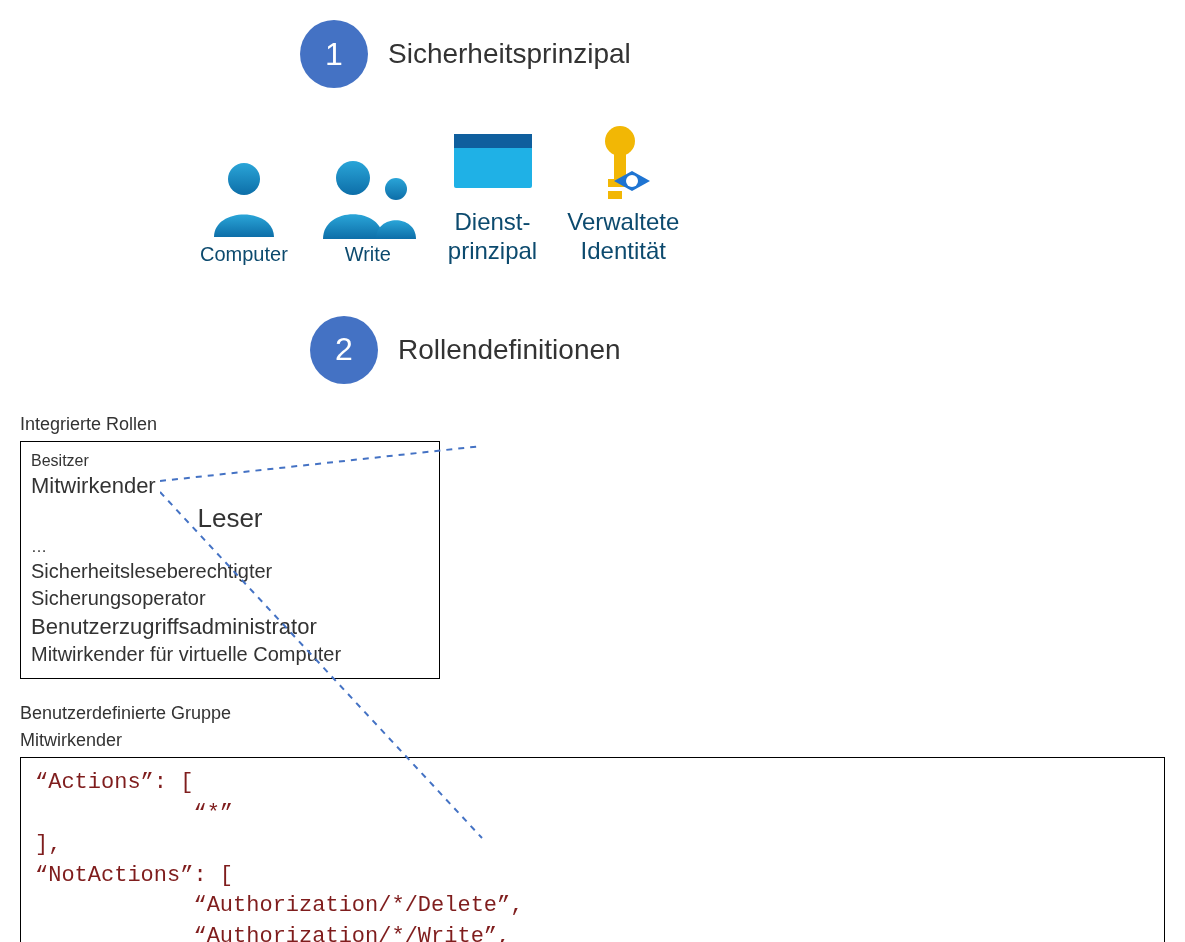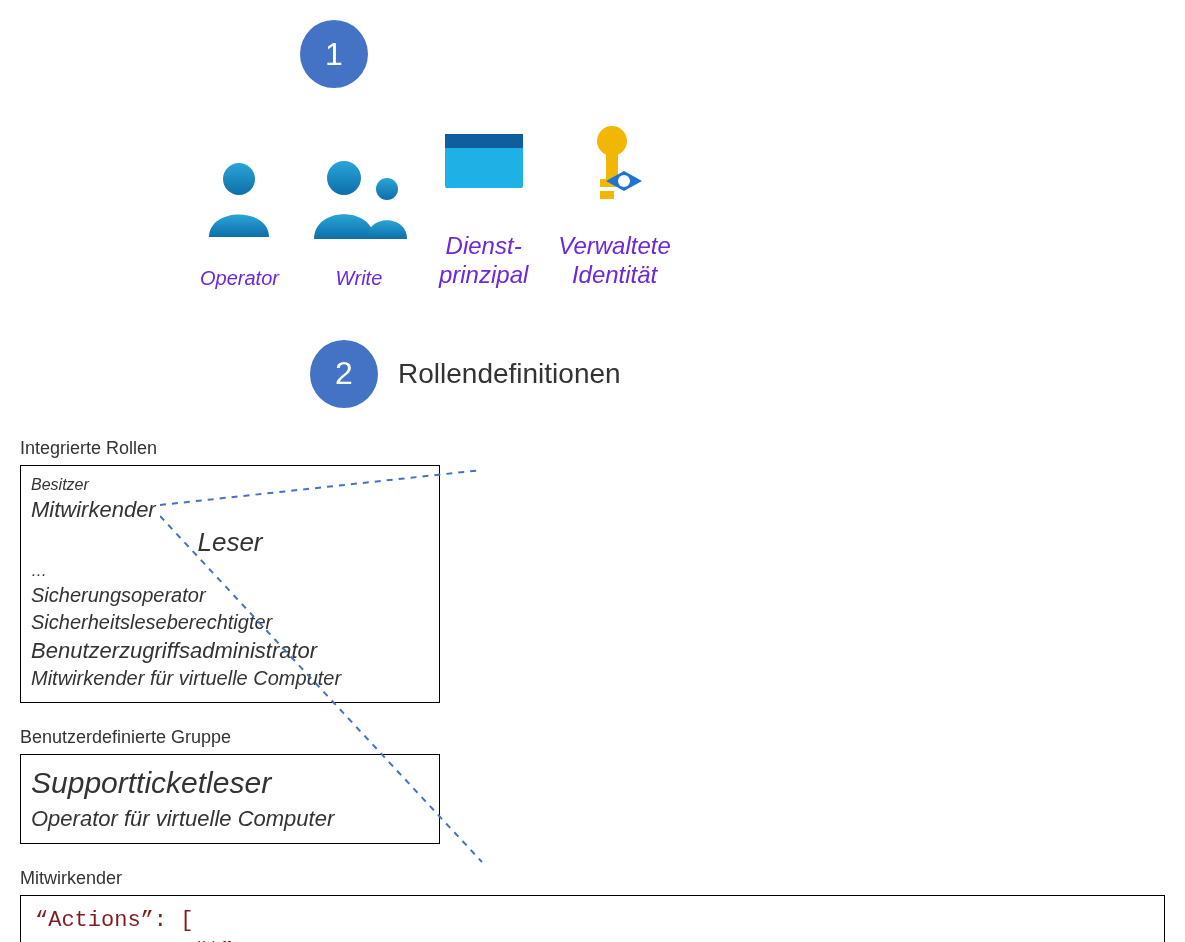--- a/index.html
+++ b/index.html
@@ -46,25 +46,24 @@
     text-align: center;
   }
   .principal-icon {
     height: 90px;
     display: flex;
     align-items: center;
     justify-content: center;
   }
   .principal-label {
     font-size: 20px;
-    color: #6d28d9;
-    margin-top: 24px;
+    color: #0c4a6e;
+    margin-top: 0;
     white-space: pre-line;
     line-height: 1.2;
-    font-style: italic;
   }
   .section2-header {
     display: flex;
     align-items: center;
     gap: 20px;
     margin-left: 290px;
     margin-bottom: 30px;
   }
   .roles-row {
     display: flex;
@@ -83,21 +82,20 @@
   }
   .role-box {
     border: 1px solid #000;
     padding: 8px 10px 10px 10px;
     margin-bottom: 24px;
   }
   .role-item {
     font-size: 20px;
     line-height: 1.35;
     color: #333;
-    font-style: italic;
   }
   .role-item.small { font-size: 16px; }
   .role-item.big   { font-size: 26px; text-align: center; }
   .role-item.huge  { font-size: 30px; }
   .code-box {
     border: 1px solid #000;
     padding: 10px 14px;
     font-family: Consolas, "Courier New", monospace;
     font-size: 22px;
     line-height: 1.4;
@@ -108,37 +106,38 @@
   .connector {
     position: absolute;
     pointer-events: none;
   }
 </style>
 </head>
 <body>
 
 <div class="section-header">
   <div class="circle-badge">1</div>
+  <div class="section-title">Sicherheitsprinzipal</div>
 </div>
 
 <div class="principals">
   <div class="principal">
     <div class="principal-icon">
       <svg width="70" height="80" viewBox="0 0 70 80">
         <defs>
             <linearGradient id="gu" x1="0" x2="0" y1="0" y2="1">
           <stop offset="0" stop-color="#2aa5d8"></stop>
               <stop offset="1" stop-color="#0d6ea8"></stop>
         </linearGradient>
           </defs>
         <circle cx="35" cy="22" r="16" fill="url(#gu)"></circle>
         <path d="M5 80 C5 50 65 50 65 80 Z" fill="url(#gu)"></path>
       </svg>
     </div>
-    <div class="principal-label">Operator</div>
+    <div class="principal-label">Computer</div>
   </div>
 
   <div class="principal">
     <div class="principal-icon">
       <svg width="100" height="85" viewBox="0 0 100 85">
         <defs>
             <linearGradient id="gg" x1="0" x2="0" y1="0" y2="1">
           <stop offset="0" stop-color="#2aa5d8"></stop>
               <stop offset="1" stop-color="#0d6ea8"></stop>
         </linearGradient>
@@ -191,31 +190,27 @@
     <line x1="0" y1="50" x2="322" y2="396" stroke="#4472c4" stroke-width="2" stroke-dasharray="6 6"></line>
   </svg>
 
   <div class="roles-left">
     <div class="box-label">Integrierte Rollen</div>
     <div class="role-box">
       <div class="role-item small">Besitzer</div>
       <div class="role-item" style="font-size:22px">Mitwirkender</div>
       <div class="role-item big">Leser</div>
       <div class="role-item small">…</div>
+      <div class="role-item">Sicherheitsleseberechtigter</div>
       <div class="role-item">Sicherungsoperator</div>
-      <div class="role-item">Sicherheitsleseberechtigter</div>
       <div class="role-item" style="font-size:22px">Benutzerzugriffsadministrator</div>
       <div class="role-item" style="font-size:20px">Mitwirkender für virtuelle Computer</div>
     </div>
 
     <div class="box-label">Benutzerdefinierte Gruppe</div>
-    <div class="role-box">
-      <div class="role-item huge">Supportticketleser</div>
-      <div class="role-item" style="font-size:22px">Operator für virtuelle Computer</div>
-    </div>
   </div>
 
   <div class="roles-right">
     <div class="box-label">Mitwirkender</div>
     <div class="code-box">“Actions”: [
             “*”
 ],
 “NotActions”: [
             “Authorization/*/Delete”,
             “Authorization/*/Write”,

